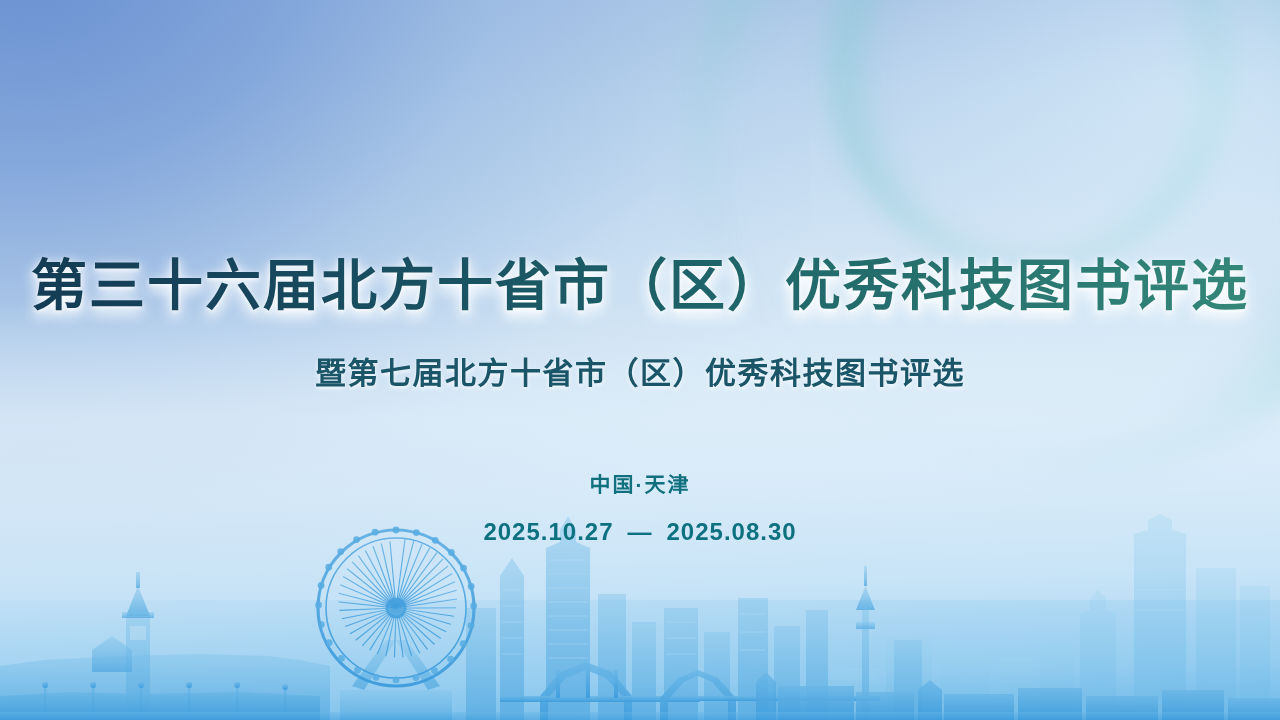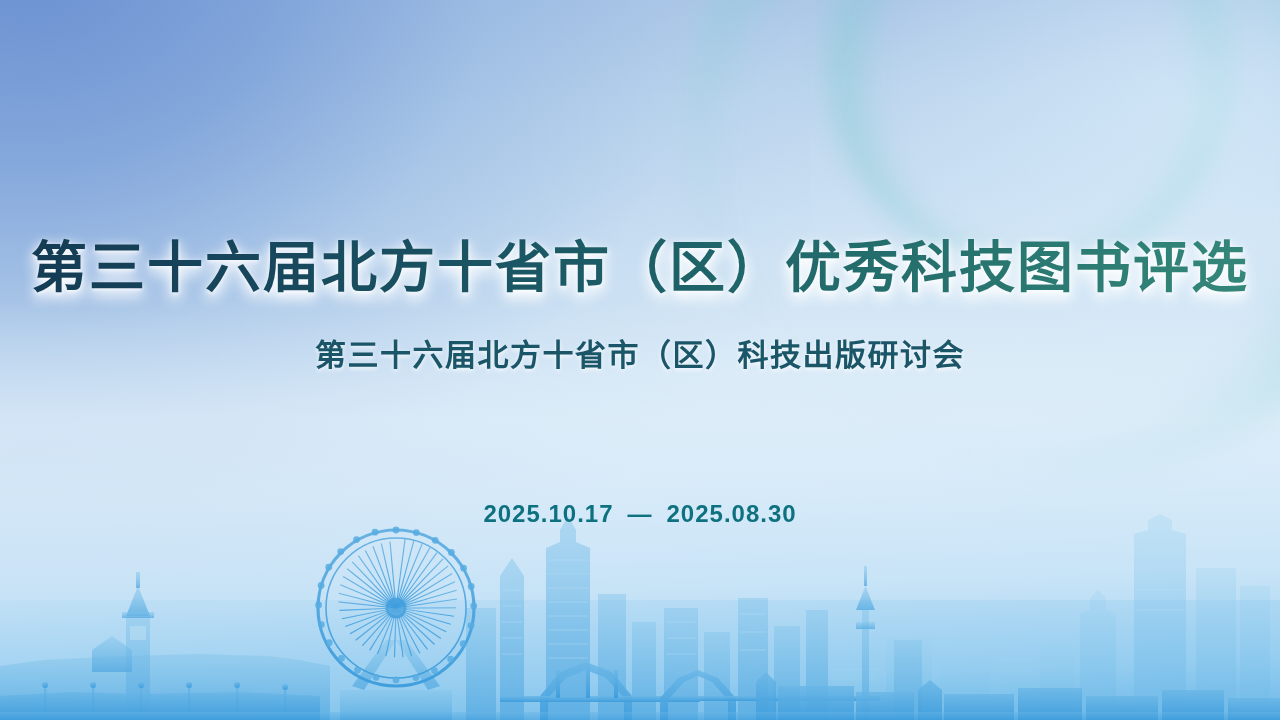--- a/index.html
+++ b/index.html
@@ -105,20 +105,21 @@
     width: 1280px;
     height: 230px;
   }
   .skyline svg { display: block; width: 100%; height: 100%; }
 
   
   .content {
     position: absolute;
     inset: 0;
     z-index: 5;
+    margin-top: 18px;
   }
 
   .title-wrap {
     position: absolute;
     top: 198px;
     left: 0;
     width: 100%;
     text-align: center;
   }
   .main-title {
@@ -433,24 +434,27 @@
     </svg>
   </div>
 
   <div class="content">
 
     <div class="title-wrap">
       <h1 class="main-title">第三十六届北方十省市（区）优秀科技图书评选</h1>
     </div>
 
     <div class="subtitle-wrap">
-      <h2 class="subtitle">第三十六届北方十省市（区）科技出版研讨会</h2>
+      <h2 class="subtitle">暨第七届北方十省市（区）优秀科技图书评选</h2>
     </div>
 
+    <div class="place-wrap">
+      <div class="place">中国·天津</div>
+    </div>
 
     <div class="date-wrap">
       <div class="date">
-        <span>2025.10.17</span><span class="dash">—</span><span>2025.08.30</span>
+        <span>2025.10.27</span><span class="dash">—</span><span>2025.08.30</span>
       </div>
     </div>
 
   </div>
 </div>
 
 </body></html>

